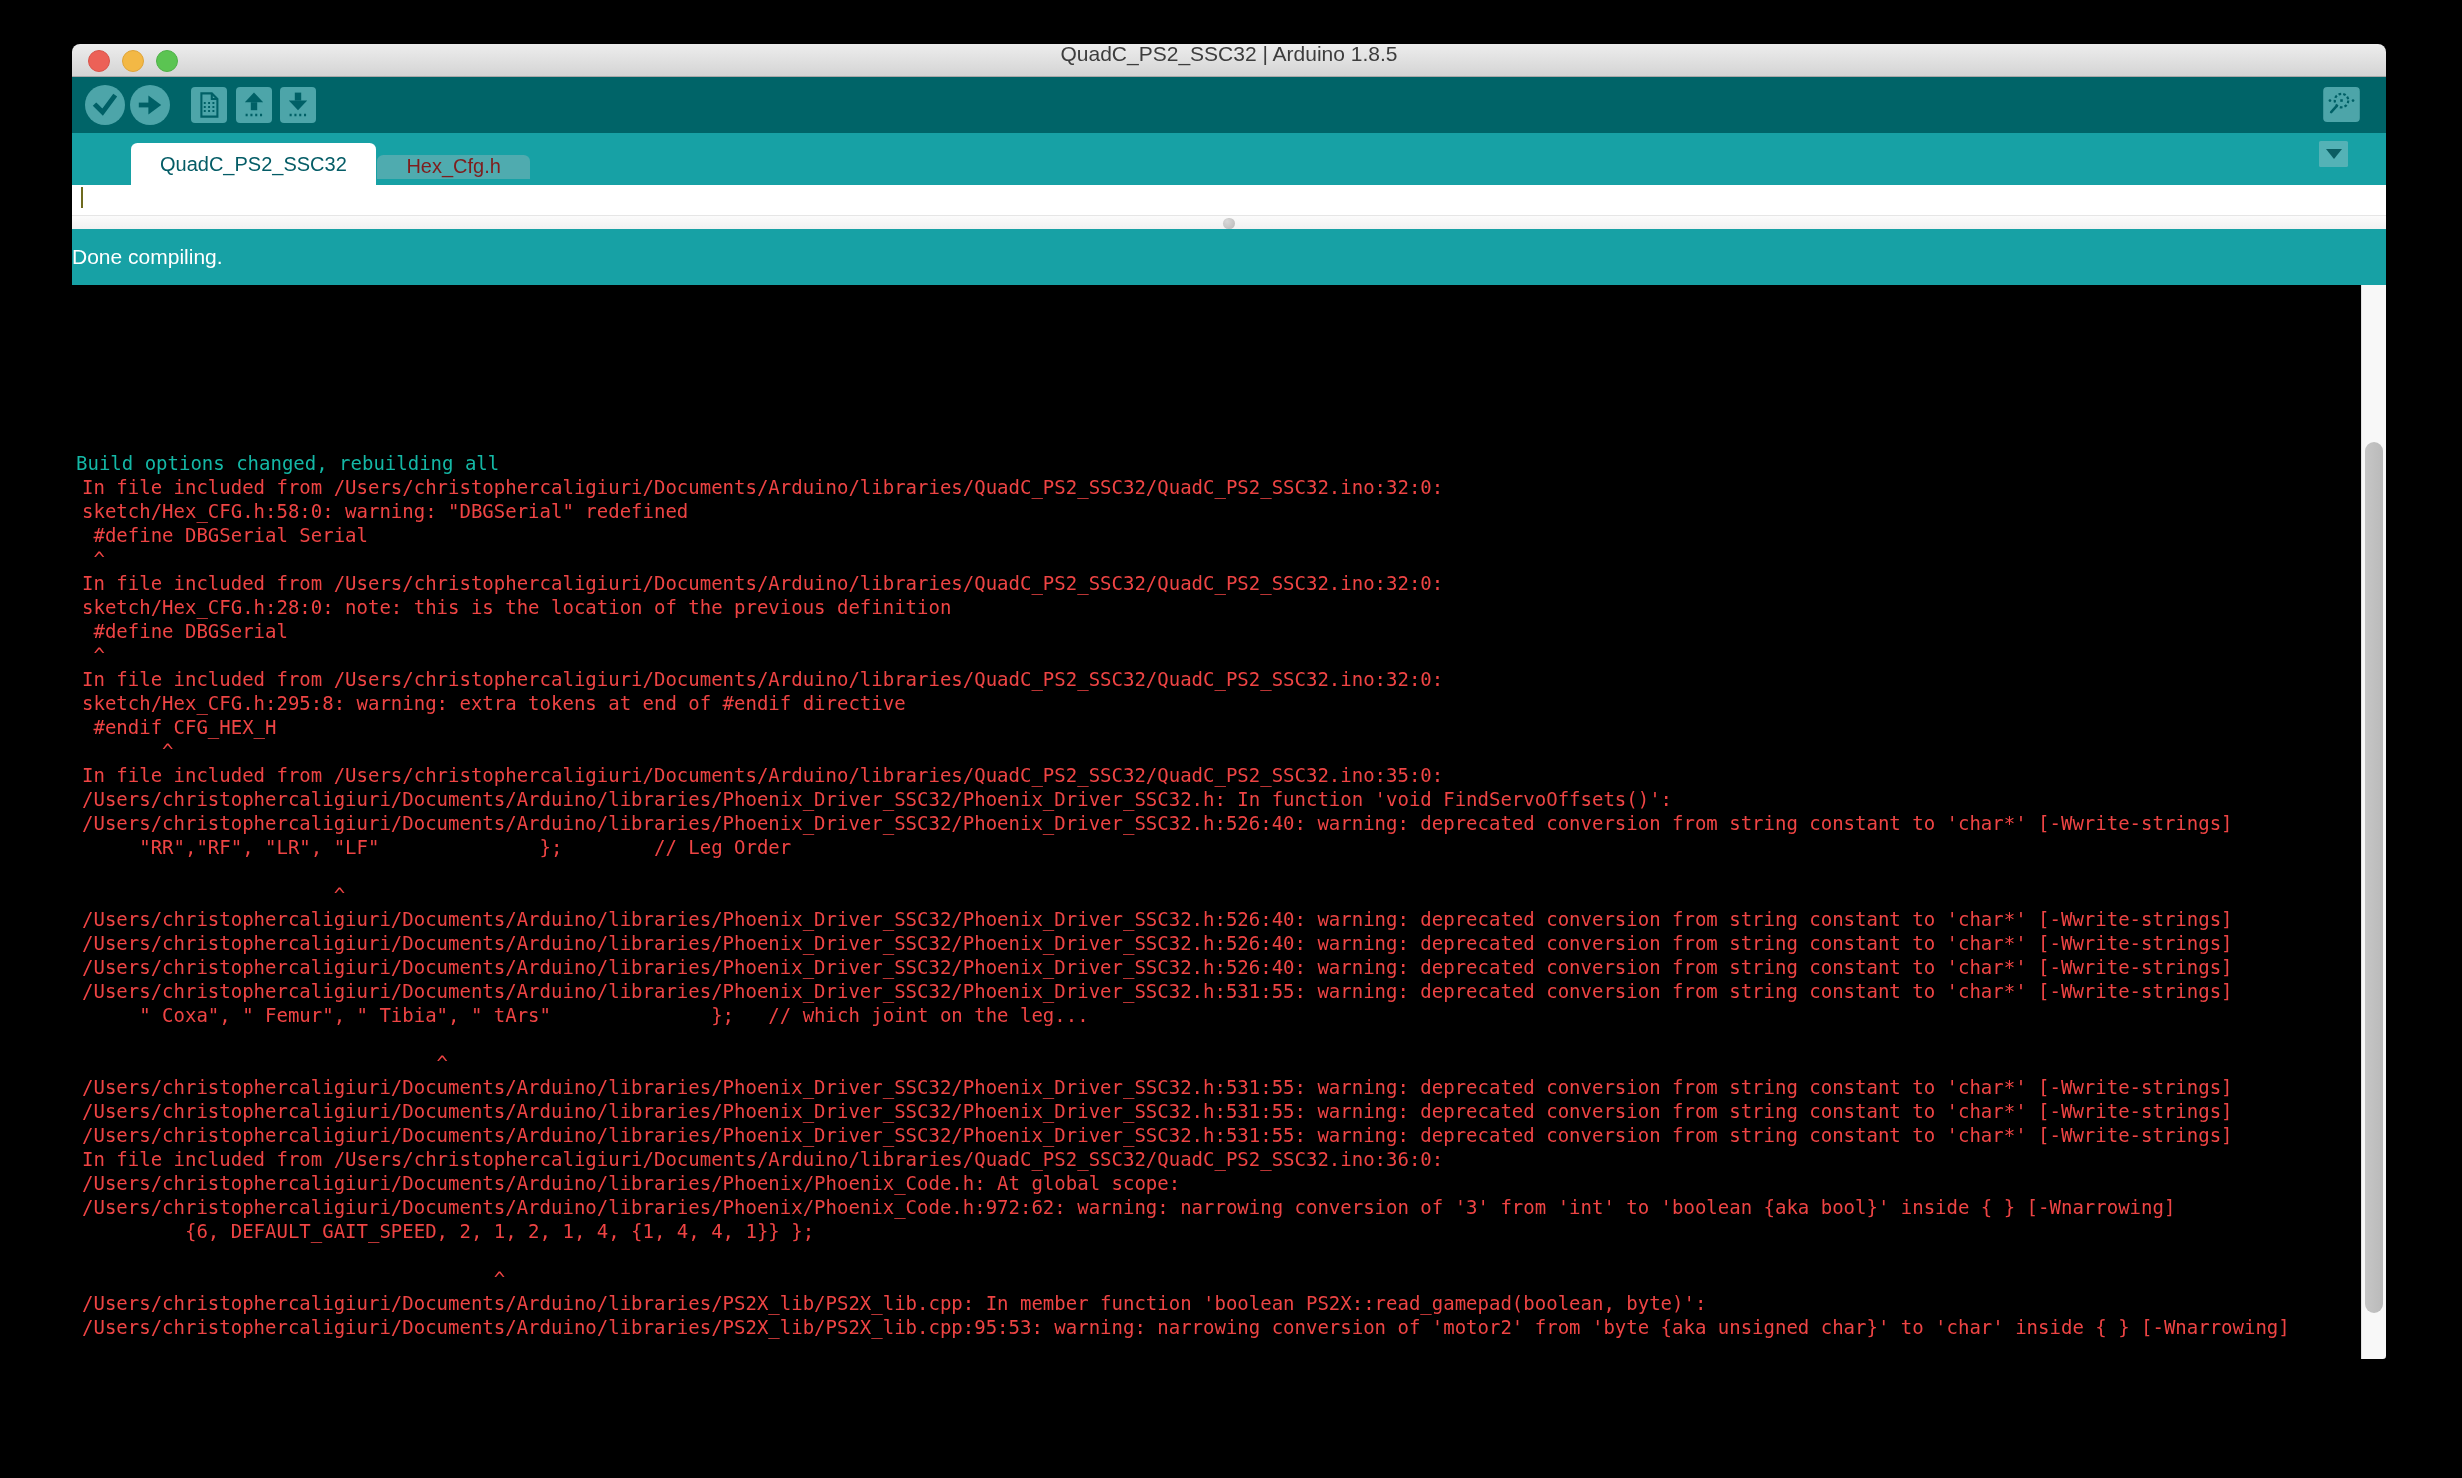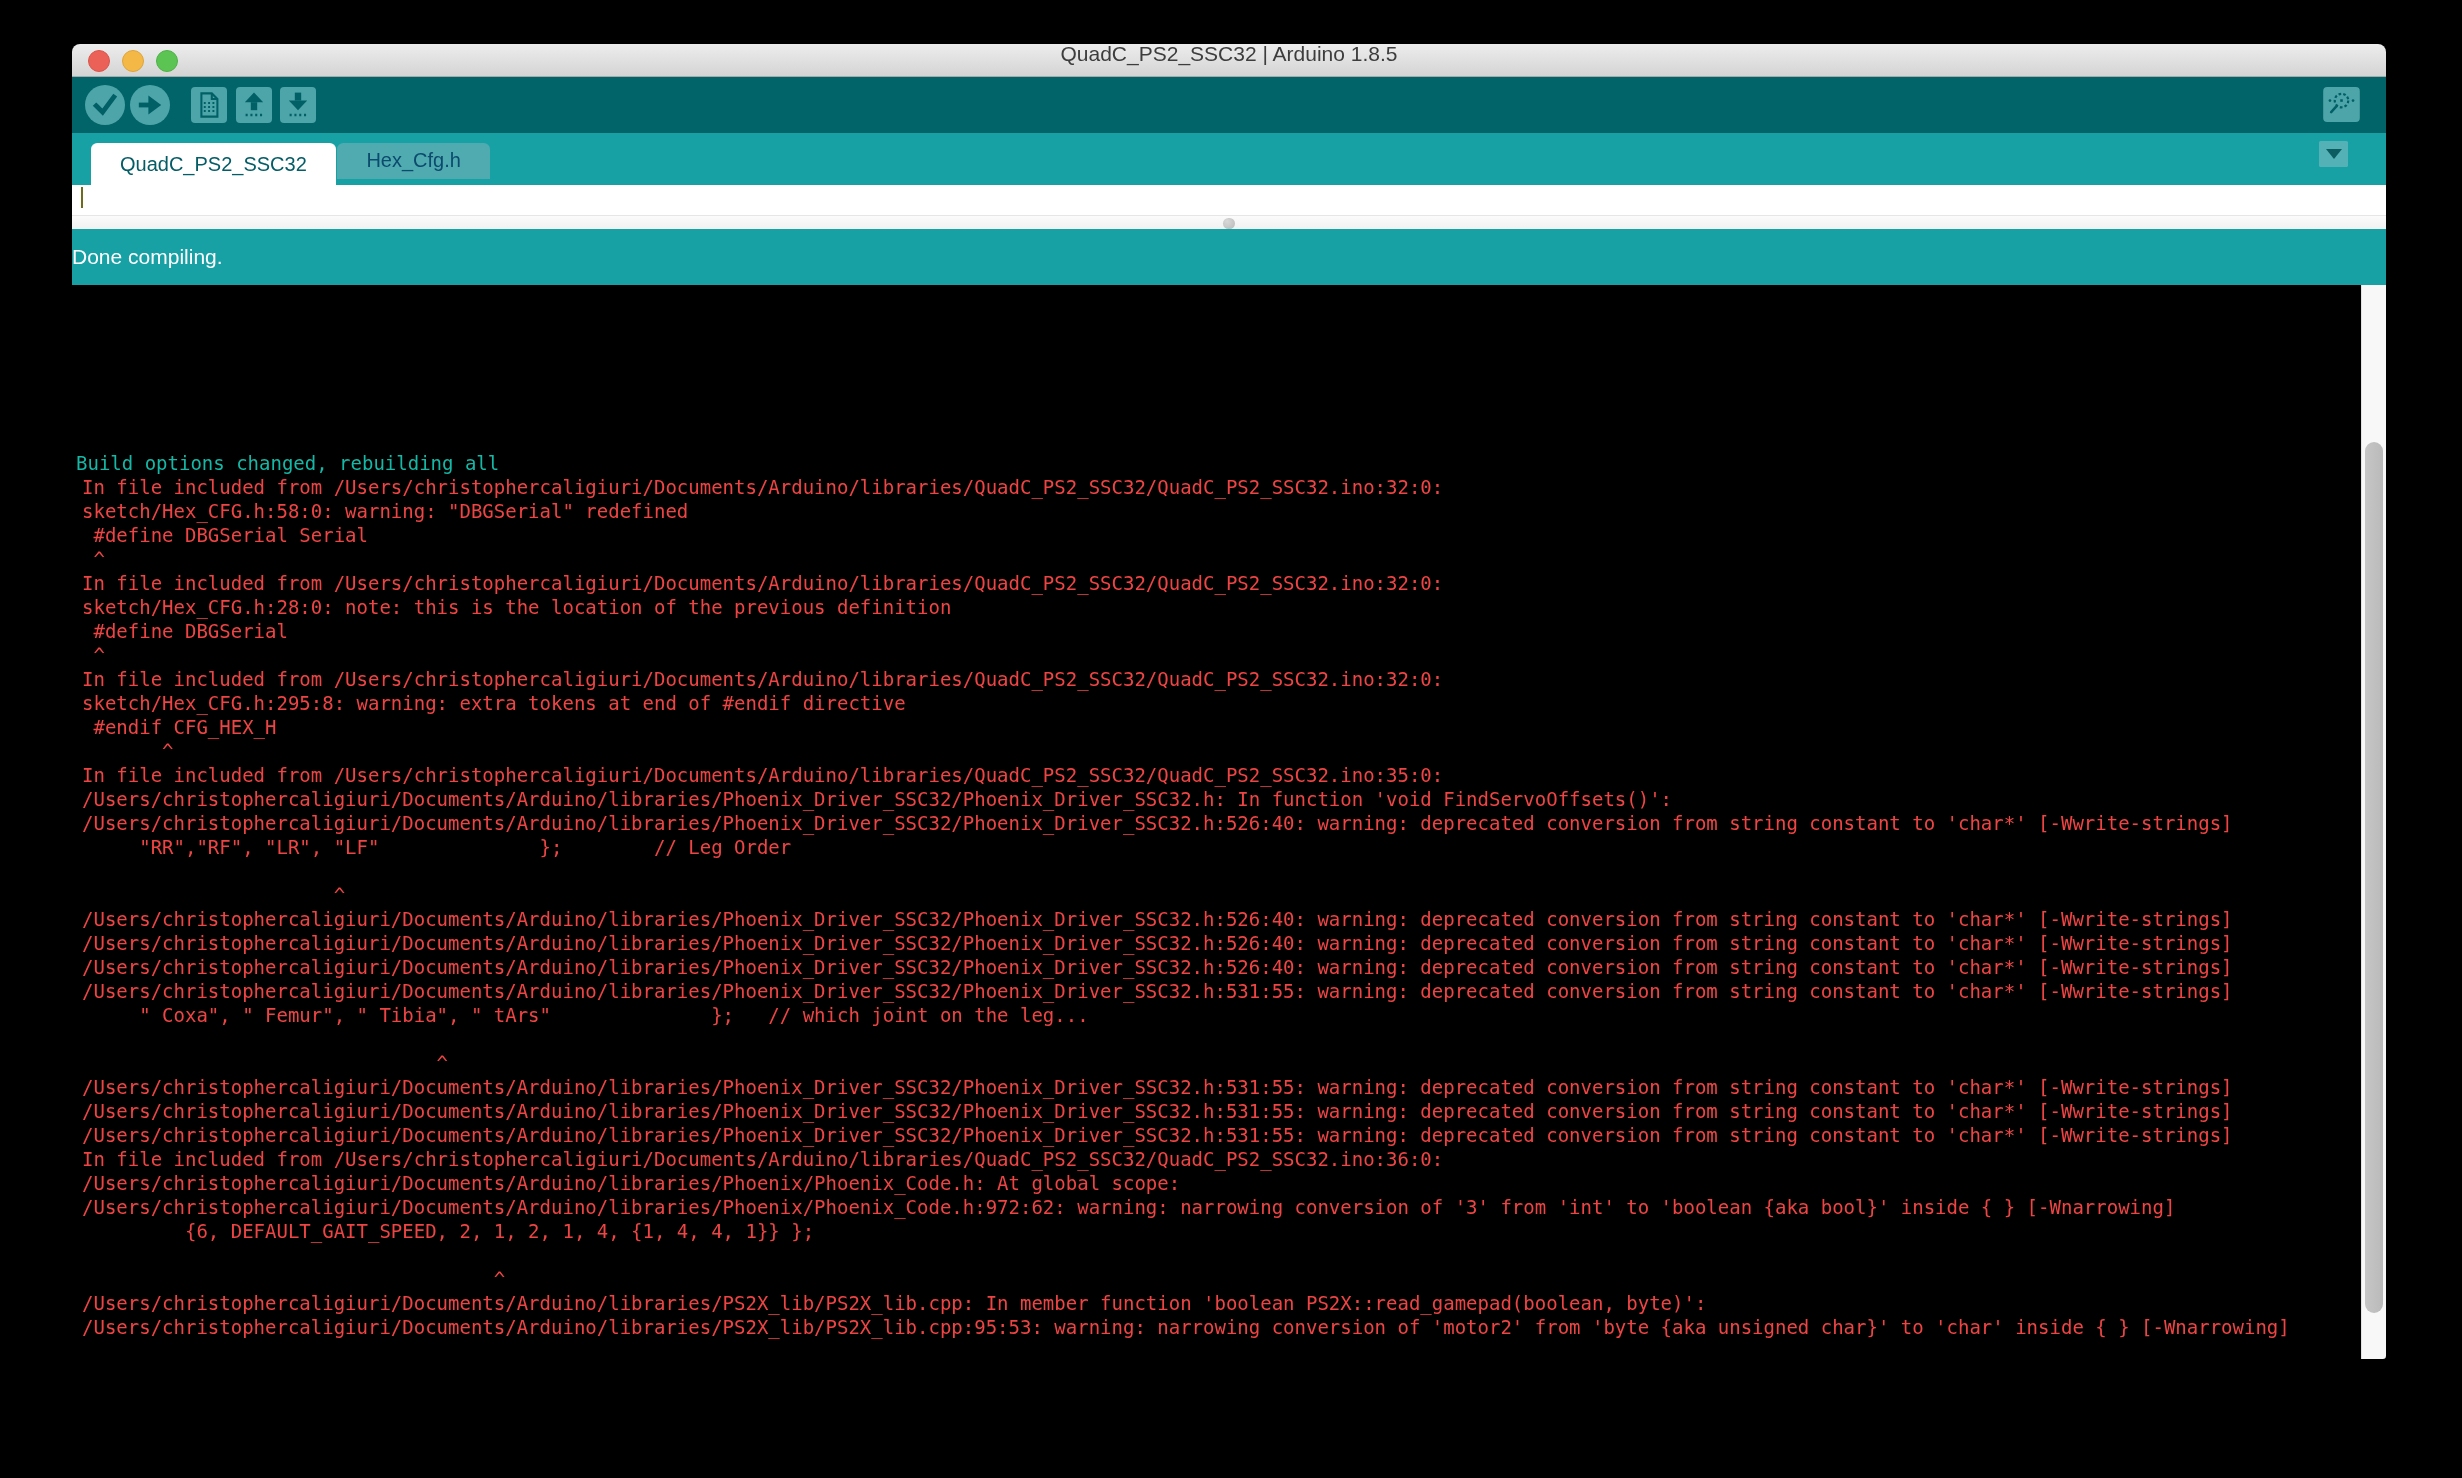--- a/index.html
+++ b/index.html
@@ -40,34 +40,34 @@
   }
   .tbtn{border:none;padding:0;background:transparent;cursor:pointer;line-height:0;}
   .tbtn.circle{margin-left:4.8px;}
   .tbtn.first{margin-left:13px;}
   .tbtn.square{margin-left:8.8px;}
   .tbtn.gap{margin-left:21px;}
   .serialbtn{position:absolute;right:26px;top:10.4px;}
   
   .tabbar{
     height:52px;flex:0 0 52px;background:#17A1A5;position:relative;
-    display:flex;align-items:flex-end;
+    display:flex;align-items:flex-end;padding-left:40px;
   }
   .tab{
     border:none;cursor:pointer;
     font-size:20px;
     padding:0 29px;
     border-radius:6.4px 6.4px 0 0;
   }
   .tab.active{
     margin-left:19px;height:42px;background:#FFFFFF;color:#045C66;
   }
   .tab.inactive{
-    margin-left:1.6px;height:36px;margin-bottom:6.4px;
-    background:#4FABAF;color:#0c4a6e;
+    margin-left:1.6px;height:24px;margin-bottom:6.4px;
+    background:#4FABAF;color:#7f1d1d;
   }
   .tab-menu-btn{
     position:absolute;right:38px;top:8px;width:29px;height:26.4px;
     background:#54B2B6;border:none;cursor:pointer;border-radius:1.6px;
     display:flex;align-items:center;justify-content:center;padding:0;
   }
   .tri-down{
     width:0;height:0;
     border-left:8px solid transparent;border-right:8px solid transparent;
     border-top:10.4px solid #0B5D62;

